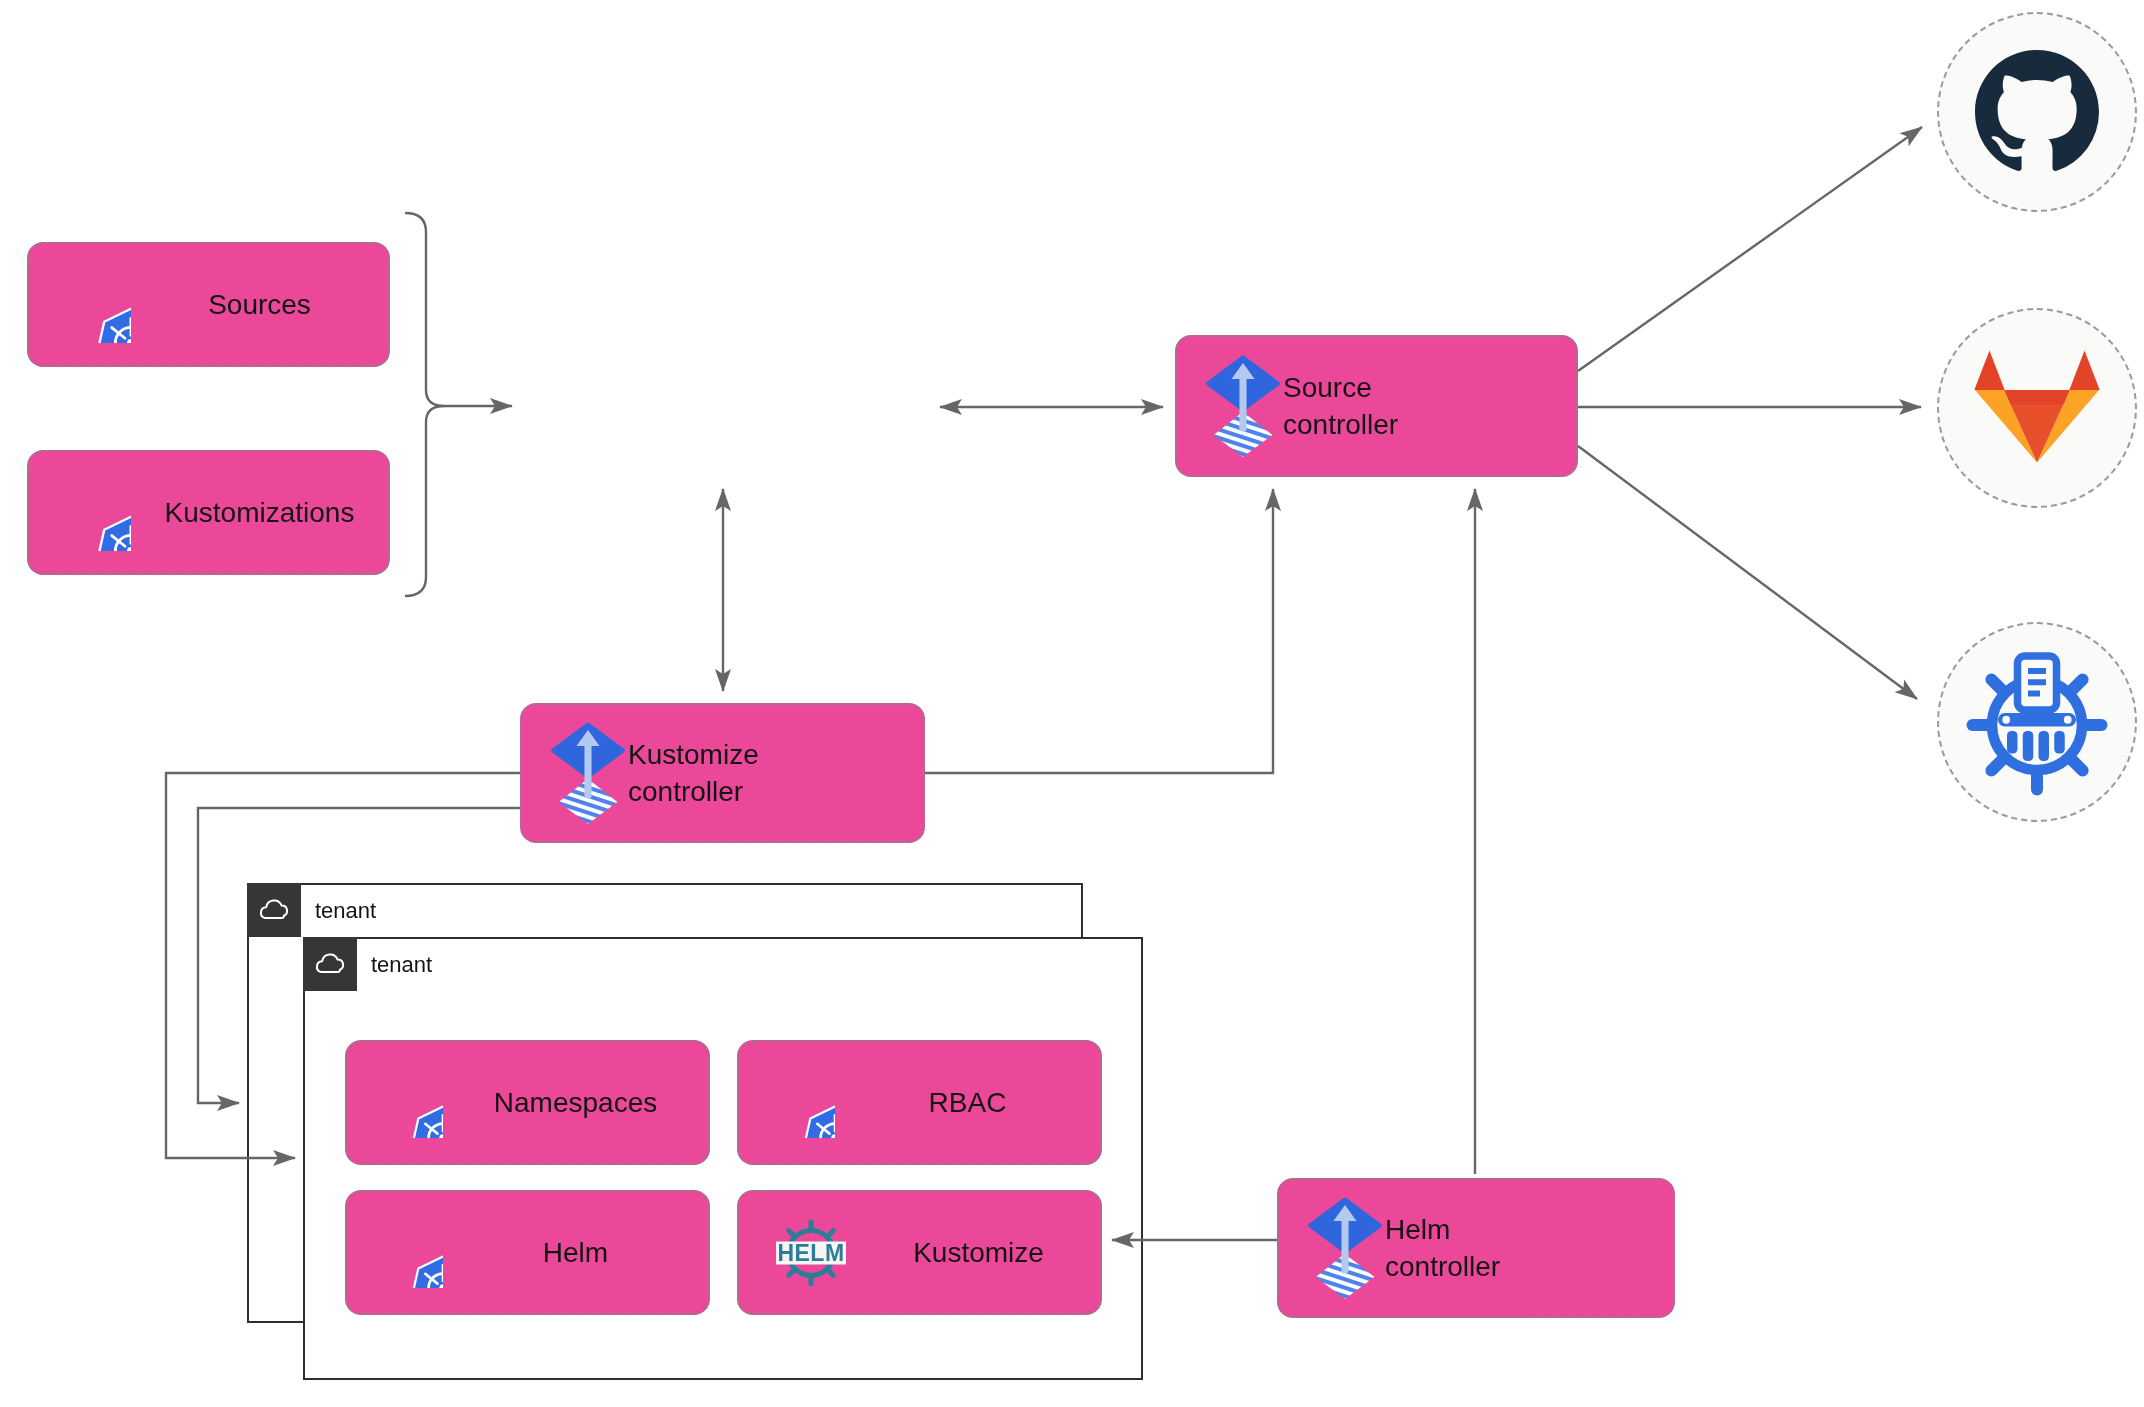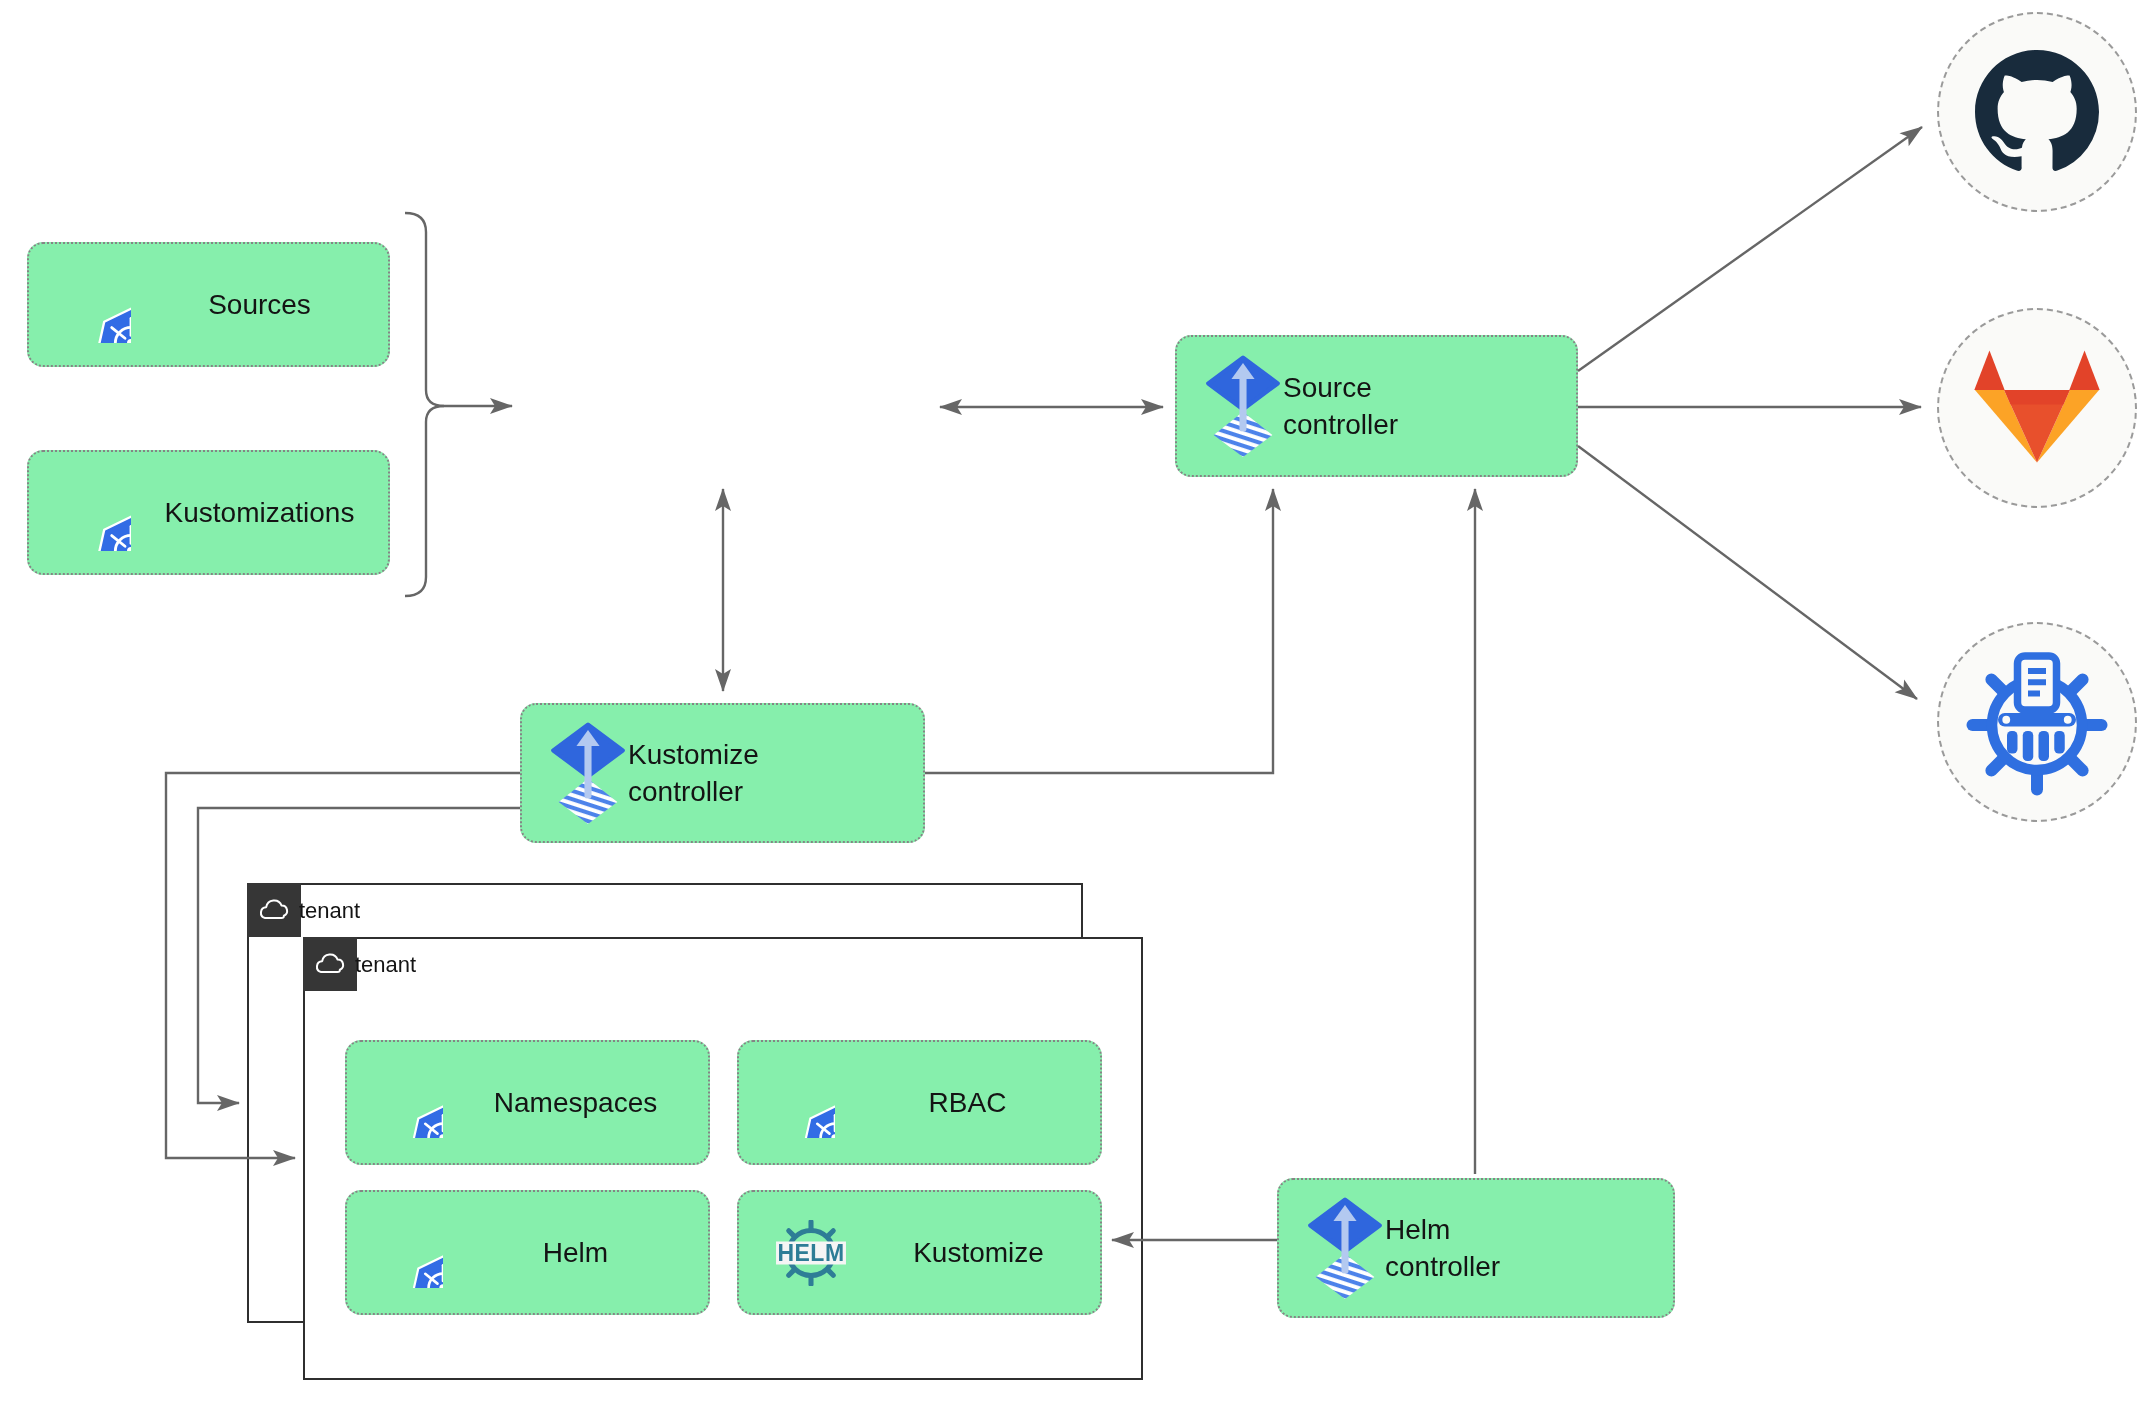--- a/index.html
+++ b/index.html
@@ -1,29 +1,29 @@
 <!DOCTYPE html>
 <html><head>
 <meta charset="utf-8">
 <style>
   html,body{margin:0;padding:0;background:#ffffff;}
   #stage{position:relative;width:2144px;height:1407px;background:#ffffff;overflow:hidden;
          font-family:"Liberation Sans",sans-serif;color:#141414;}
 
-  .box{position:absolute;box-sizing:border-box;background:#86efac;
+  .box{position:absolute;box-sizing:border-box;background:#ec4899;
        border:2px dotted #858585;border-radius:16px;
        display:flex;align-items:center;}
   .icon{flex:none;margin-left:26px;}
   .lbl{flex:1;text-align:center;font-size:28px;color:#141414;}
   .lbl2{flex:1;font-size:28px;line-height:37px;color:#141414;}
 
   .tenant{position:absolute;box-sizing:border-box;background:#ffffff;border:2px solid #2f2f2f;}
   .tab{position:absolute;left:-2px;top:-2px;width:54px;height:54px;background:#363636;
        display:flex;align-items:center;justify-content:center;}
-  .tlabel{position:absolute;left:50px;top:0;height:52px;line-height:52px;font-size:22px;color:#141414;}
+  .tlabel{position:absolute;left:66px;top:0;height:52px;line-height:52px;font-size:22px;color:#141414;}
 
   .circle{position:absolute;box-sizing:border-box;width:200px;height:200px;border-radius:50%;
           border:2px dashed #9a9a9a;background:#fafaf8;
           display:flex;align-items:center;justify-content:center;}
 
   #connectors{position:absolute;left:0;top:0;z-index:10;pointer-events:none;}
   .tenant,.box,.circle{z-index:2;}
 </style>
 </head>
 <body>

